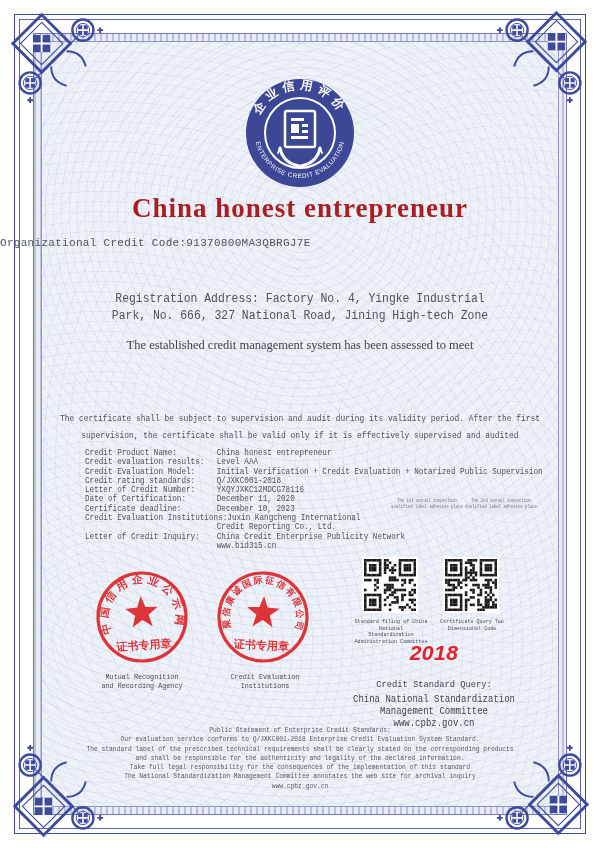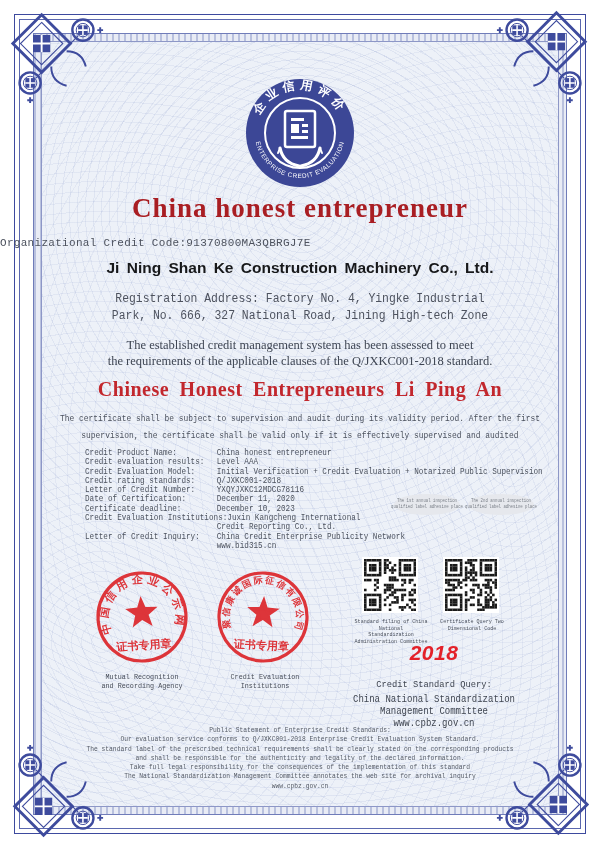--- a/index.html
+++ b/index.html
@@ -146,30 +146,27 @@
         <rect x="47" y="59" width="17" height="3"></rect>
       </g>
       <path d="M36,71 q3,15 19,18" fill="none" stroke="#ffffff" stroke-width="3.2" stroke-linecap="round"></path>
       <path d="M76,71 q-3,15 -19,18" fill="none" stroke="#ffffff" stroke-width="3.2" stroke-linecap="round"></path>
       <path d="M36,71 l-2,5 M76,71 l2,5" stroke="#ffffff" stroke-width="2" stroke-linecap="round"></path>
     </g>
   </svg>
 
   <div class="title">China honest entrepreneur</div>
   <div class="orgcode">Organizational Credit Code:91370800MA3QBRGJ7E</div>
-  <div class="company">Ji Ning Shan Ke Construction Machinery Co., Ltd.</div>
   <div class="address">
     <div>Registration Address: Factory No. 4, Yingke Industrial</div>
     <div>Park, No. 666, 327 National Road, Jining High-tech Zone</div>
   </div>
   <div class="assess">
     <div>The established credit management system has been assessed to meet</div>
-    <div>the requirements of the applicable clauses of the Q/JXKC001-2018 standard.</div>
-  </div>
-  <div class="subtitle">Chinese Honest Entrepreneurs Li Ping An</div>
+  </div>
   <div class="supervision">
     <div>The certificate shall be subject to supervision and audit during its validity period. After the first</div>
     <div>supervision, the certificate shall be valid only if it is effectively supervised and audited</div>
   </div>
 
   <div class="details">
       <div class="drow"><span class="dlabel">Credit Product Name:</span><span>China honest entrepreneur</span></div>
       <div class="drow"><span class="dlabel">Credit evaluation results:</span><span>Level AAA</span></div>
       <div class="drow"><span class="dlabel">Credit Evaluation Model:</span><span>Initial Verification + Credit Evaluation + Notarized Public Supervision</span></div>
       <div class="drow"><span class="dlabel">Credit rating standards:</span><span>Q/JXKC001-2018</span></div>

